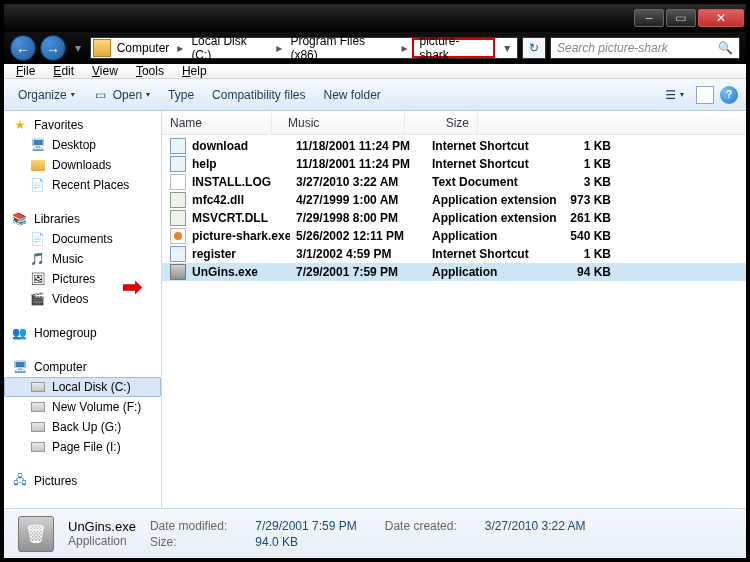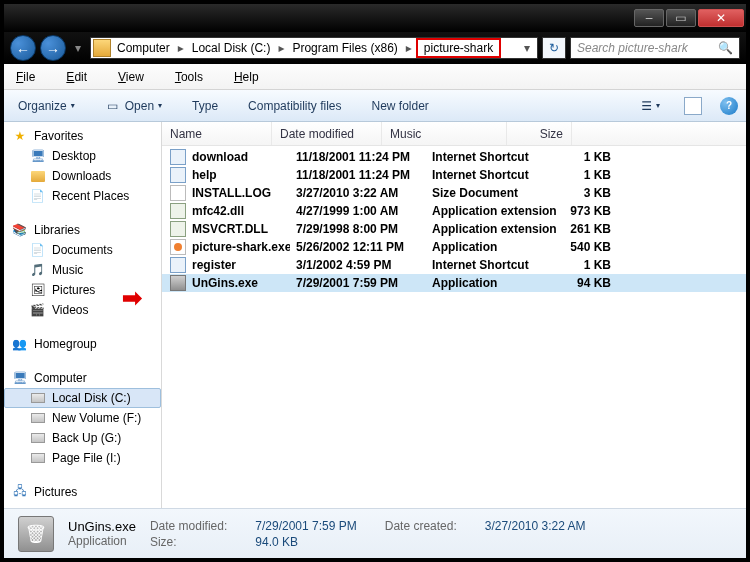--- a/index.html
+++ b/index.html
@@ -13,47 +13,47 @@
 .addrbar { height: 32px; background: linear-gradient(to bottom, #111, #000); display: flex; align-items: center; padding: 0 6px; gap: 4px; }
 .navbtn { width: 26px; height: 26px; border-radius: 50%; background: radial-gradient(circle at 30% 30%, #4a90d9, #1a5a9a); border: 1px solid #0a3a6a; display: flex; align-items: center; justify-content: center; color: #fff; font-size: 14px; }
 .navdd { width: 16px; height: 22px; color: #888; display: flex; align-items: center; justify-content: center; }
 .addrbox { flex: 1; height: 22px; background: #fff; border: 1px solid #333; display: flex; align-items: center; padding: 0 2px; gap: 2px; }
 .addricon { width: 18px; height: 18px; background: linear-gradient(to bottom, #fcd77a, #e4a93a); border: 1px solid #b0822a; }
 .crumb { display: flex; align-items: center; height: 100%; padding: 0 4px; color: #000; cursor: pointer; }
 .crumbarrow { color: #555; padding: 0 2px; }
 .crumb-hl { border: 2px solid #e00000; padding: 4px 6px; }
 .addrdd { width: 16px; color: #555; text-align: center; }
 .refresh { width: 24px; height: 22px; background: #f2f6fb; border: 1px solid #333; display: flex; align-items: center; justify-content: center; color: #1a5a9a; }
-.searchbox { width: 170px; height: 22px; background: #fff; border: 1px solid #333; display: flex; align-items: center; padding: 0 6px; gap: 6px; color: #888; font-style: italic; }
+.searchbox { width: 190px; height: 22px; background: #fff; border: 1px solid #333; display: flex; align-items: center; padding: 0 6px; gap: 6px; color: #888; font-style: italic; }
 .searchic { color: #1a6aa8; font-style: normal; }
-.menubar { height: 26px; background: linear-gradient(to bottom, #fdfdfd, #f3f3f3); border-bottom: 1px solid #d4d4d4; display: flex; align-items: center; padding: 0 4px; gap: 15px; }
+.menubar { height: 15px; background: linear-gradient(to bottom, #fdfdfd, #f3f3f3); border-bottom: 1px solid #d4d4d4; display: flex; align-items: center; padding: 0 4px; gap: 2px; }
 .menuitem { padding: 2px 8px; color: #000; }
 .menuitem u { text-decoration: underline; }
-.toolbar { height: 32px; background: linear-gradient(to bottom, #f7fbff, #dce9f7); border-bottom: 1px solid #b7c9da; display: flex; align-items: center; padding: 0 8px; gap: 18px; color: #1e395b; }
+.toolbar { height: 32px; background: linear-gradient(to bottom, #f7fbff, #dce9f7); border-bottom: 1px solid #b7c9da; display: flex; align-items: center; padding: 0 8px; gap: 6px; color: #1e395b; }
 .tbitem { display: flex; align-items: center; gap: 4px; padding: 2px 6px; }
 .tbarrow { font-size: 8px; }
 .tspacer { flex: 1; }
 .tsq { width: 18px; height: 18px; border: 1px solid #8aa9c9; background: #fff; }
 .thelp { width: 18px; height: 18px; border-radius: 50%; background: radial-gradient(circle at 30% 30%, #7dbfef, #1a7ac8); color: #fff; display: flex; align-items: center; justify-content: center; font-size: 10px; font-weight: bold; }
 .body { flex: 1; display: flex; overflow: hidden; }
 .nav { width: 158px; background: #fff; border-right: 1px solid #d9d9d9; overflow-y: auto; padding: 4px 0; }
 .navgroup { margin-bottom: 14px; }
 .navhead { display: flex; align-items: center; gap: 6px; padding: 2px 8px; color: #000; }
 .navchild { display: flex; align-items: center; gap: 6px; padding: 2px 8px 2px 26px; color: #000; }
 .navchild.sel { background: #d8e6f7; border: 1px solid #9ebfdd; border-radius: 2px; padding: 1px 7px 1px 25px; }
 .nicon { width: 16px; height: 16px; display: inline-flex; align-items: center; justify-content: center; font-size: 12px; }
 .ic-star { color: #f0b000; }
 .ic-lib { color: #5a9edc; }
 .ic-fold { background: linear-gradient(to bottom, #fcd77a, #e4a93a); border-radius: 1px; width: 14px; height: 11px; }
 .ic-hg { color: #3a7aba; }
 .ic-comp { color: #3a7aba; }
 .ic-drv { background: linear-gradient(to bottom, #eaeaea, #c4c4c4); border: 1px solid #999; width: 14px; height: 10px; }
 .ic-net { color: #3a7aba; }
 .content { flex: 1; display: flex; flex-direction: column; position: relative; }
-.colhdr { height: 24px; background: linear-gradient(to bottom, #fff, #f5f5f5); border-bottom: 1px solid #e5e5e5; display: flex; align-items: center; }
+.colhdr { height: 24px; background: linear-gradient(to bottom, #fff, #f5f5f5); border-bottom: 1px solid #e5e5e5; display: flex; align-items: center; gap: 8px; }
 .col { padding: 0 8px; color: #334; border-right: 1px solid #e9e9e9; height: 100%; display: flex; align-items: center; }
 .col-name { width: 110px; }
 .col-date { width: 110px; }
 .col-type { width: 125px; }
 .col-size { width: 65px; text-align: right; justify-content: flex-end; }
 .list { flex: 1; overflow: auto; padding: 2px 0; font-weight: bold; }
 .row { display: flex; align-items: center; height: 18px; padding: 0 8px; gap: 6px; }
 .row.sel { background: #cde6f7; }
 .ric { width: 16px; height: 16px; display: inline-flex; align-items: center; justify-content: center; font-size: 11px; }
 .rc-name { width: 98px; white-space: nowrap; overflow: hidden; }
@@ -229,21 +229,20 @@
             <span class="nicon ic-net">🖧</span>
             <span>Pictures</span>
           </div>
       </div>
     </div>
 
     <div class="content">
       <div class="arrow-ann">➡</div>
       <div class="colhdr">
         <div class="col col-name">Name</div>
-        <div class="col col-date">Date modified</div>
         <div class="col col-type">Music</div>
         <div class="col col-size">Size</div>
       </div>
       <div class="list" id="filelist">
           <div class="row">
             <span class="ric fi-web"></span>
             <span class="rc-name">download</span>
             <span class="rc-date">11/18/2001 11:24 PM</span>
             <span class="rc-type">Internet Shortcut</span>
             <span class="rc-size">1 KB</span>
@@ -252,21 +251,21 @@
             <span class="ric fi-web"></span>
             <span class="rc-name">help</span>
             <span class="rc-date">11/18/2001 11:24 PM</span>
             <span class="rc-type">Internet Shortcut</span>
             <span class="rc-size">1 KB</span>
           </div>
           <div class="row">
             <span class="ric fi-txt"></span>
             <span class="rc-name">INSTALL.LOG</span>
             <span class="rc-date">3/27/2010 3:22 AM</span>
-            <span class="rc-type">Size Document</span>
+            <span class="rc-type">Text Document</span>
             <span class="rc-size">3 KB</span>
           </div>
           <div class="row">
             <span class="ric fi-dll"></span>
             <span class="rc-name">mfc42.dll</span>
             <span class="rc-date">4/27/1999 1:00 AM</span>
             <span class="rc-type">Application extension</span>
             <span class="rc-size">973 KB</span>
           </div>
           <div class="row">

